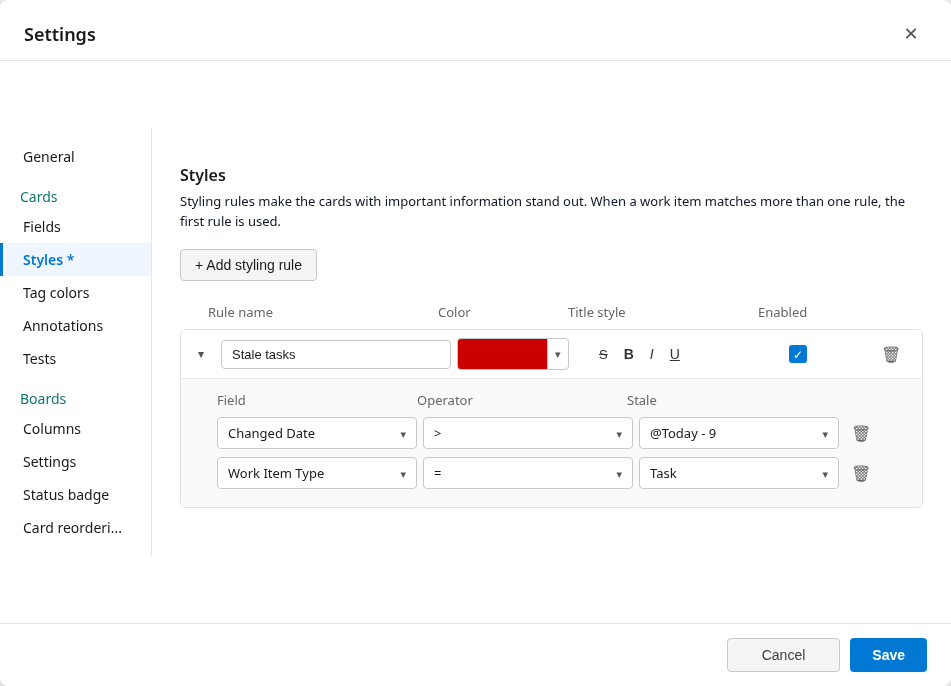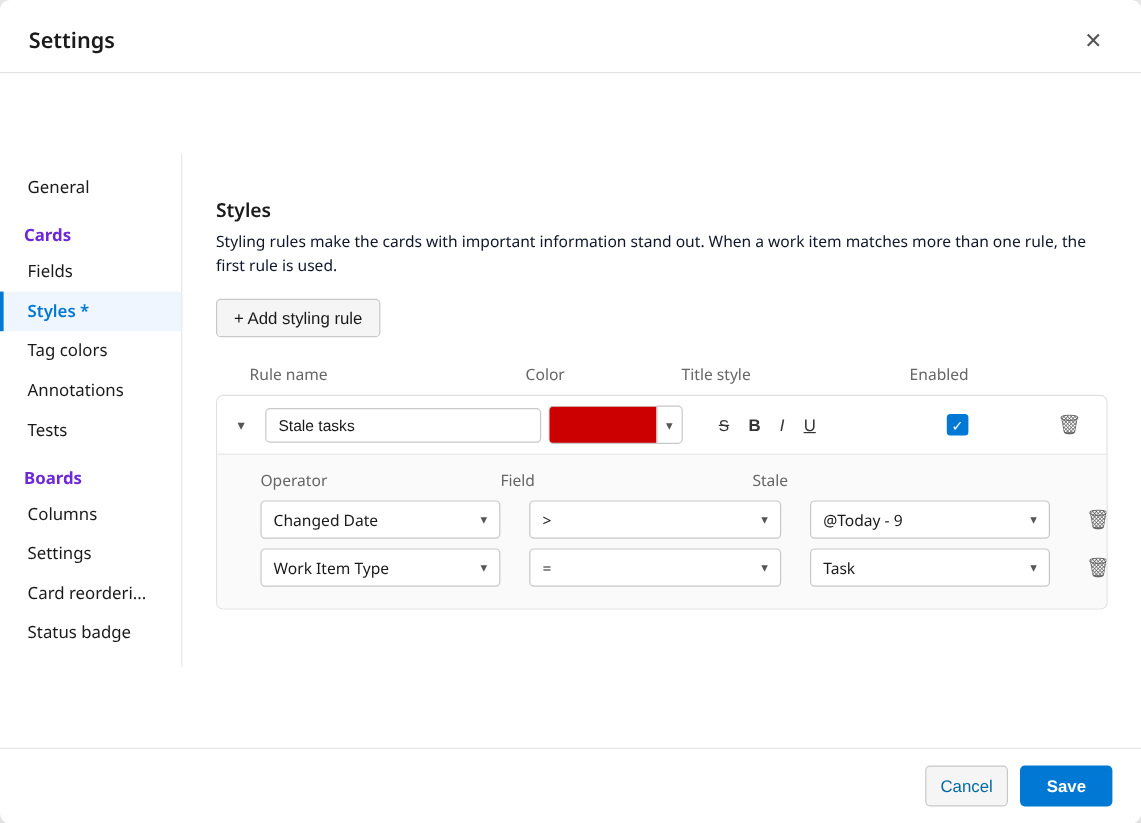--- a/index.html
+++ b/index.html
@@ -68,22 +68,22 @@
     }
     .sidebar-item.active {
       border-left: 3px solid #0078d4;
       background: #f0f6ff;
       color: #0078d4;
       font-weight: 600;
     }
     .sidebar-section-header {
       padding: 14px 20px 4px 20px;
       font-size: 14px;
-      font-weight: 700;
-      color: #6d28d9;
+      font-weight: 400;
+      color: #0f766e;
     }
     .main-content {
       flex: 1;
       padding: 24px 28px;
       overflow-y: auto;
     }
     .section-title {
       font-size: 16px;
       font-weight: 600;
       color: #1a1a1a;
@@ -150,21 +150,21 @@
       display: grid;
       grid-template-columns: 200px 210px 200px 40px;
       color: #666;
       font-size: 13px;
       padding: 2px 0 8px 0;
     }
     .criteria-row {
       display: grid;
       grid-template-columns: 200px 210px 200px 40px;
       align-items: center;
-      gap: 24px;
+      gap: 6px;
       margin-bottom: 8px;
     }
     .select-field {
       display: flex;
       align-items: center;
       justify-content: space-between;
       border: 1px solid #c8c8c8;
       border-radius: 4px;
       background: #fff;
       padding: 6px 10px;
@@ -265,25 +265,25 @@
     .dialog-footer {
       display: flex;
       justify-content: flex-end;
       gap: 10px;
       padding: 14px 24px;
       border-top: 1px solid #e5e5e5;
     }
     .cancel-btn {
       border: 1px solid #c8c8c8;
       background: #f5f5f5;
-      padding: 8px 12px;
-      border-radius: 4px;
-      cursor: pointer;
-      font-size: 14px;
-      color: #0369a1;
+      padding: 8px 34px;
+      border-radius: 4px;
+      cursor: pointer;
+      font-size: 14px;
+      color: #404040;
     }
     .save-btn {
       border: none;
       background: #0078d4;
       color: #fff;
       padding: 8px 22px;
       border-radius: 4px;
       cursor: pointer;
       font-size: 14px;
       font-weight: 600;
@@ -314,22 +314,22 @@
       <div class="sidebar-item">General</div>
       <div class="sidebar-section-header">Cards</div>
       <div class="sidebar-item">Fields</div>
       <div class="sidebar-item active">Styles *</div>
       <div class="sidebar-item">Tag colors</div>
       <div class="sidebar-item">Annotations</div>
       <div class="sidebar-item">Tests</div>
       <div class="sidebar-section-header">Boards</div>
       <div class="sidebar-item">Columns</div>
       <div class="sidebar-item">Settings</div>
+      <div class="sidebar-item">Status badge</div>
       <div class="sidebar-item">Card reorderi...</div>
-      <div class="sidebar-item">Status badge</div>
     </div>
 
     <div class="main-content">
       <div class="section-title">Styles</div>
       <div class="section-desc">Styling rules make the cards with important information stand out. When a work item matches more than one rule, the first rule is used.</div>
       <button class="add-rule-btn">+ Add styling rule</button>
 
       <div class="table-header">
         <span>Rule name</span>
         <span>Color</span>
@@ -358,22 +358,22 @@
 
           <div class="checkbox-area">
             <div class="checkbox-checked"></div>
           </div>
 
           <button class="delete-btn">🗑</button>
         </div>
 
         <div class="criteria-section">
           <div class="criteria-header">
+            <span>Field</span>
             <span>Operator</span>
-            <span>Field</span>
             <span>Stale</span>
           </div>
 
           <div class="criteria-row">
             <div class="select-field">
               <span>Changed Date</span>
               <span class="select-chevron">▾</span>
             </div>
             <div class="select-field">
               <span>&gt;</span>

